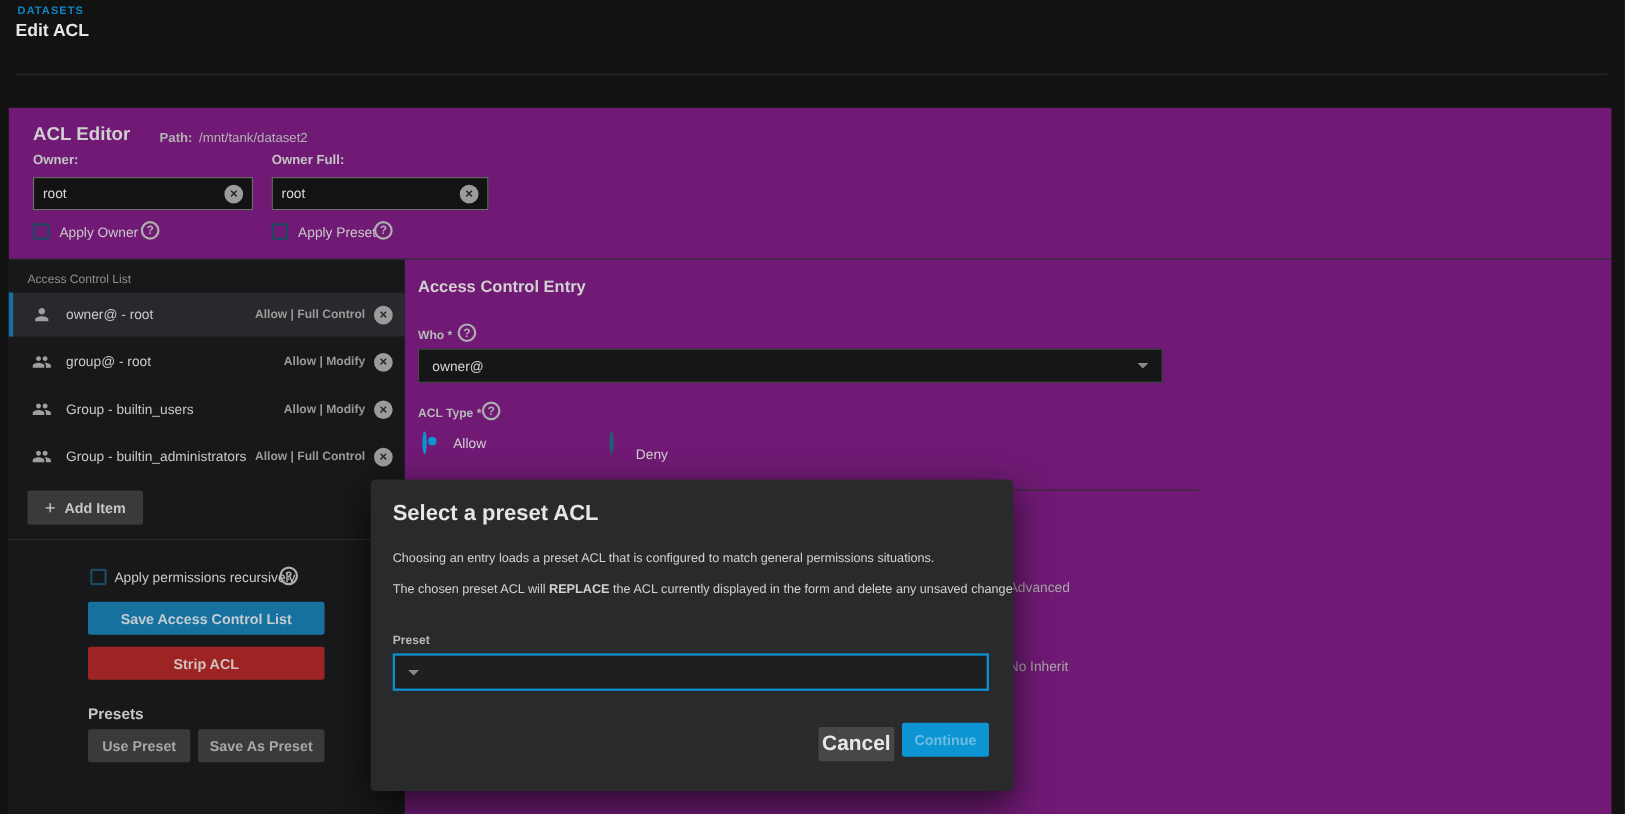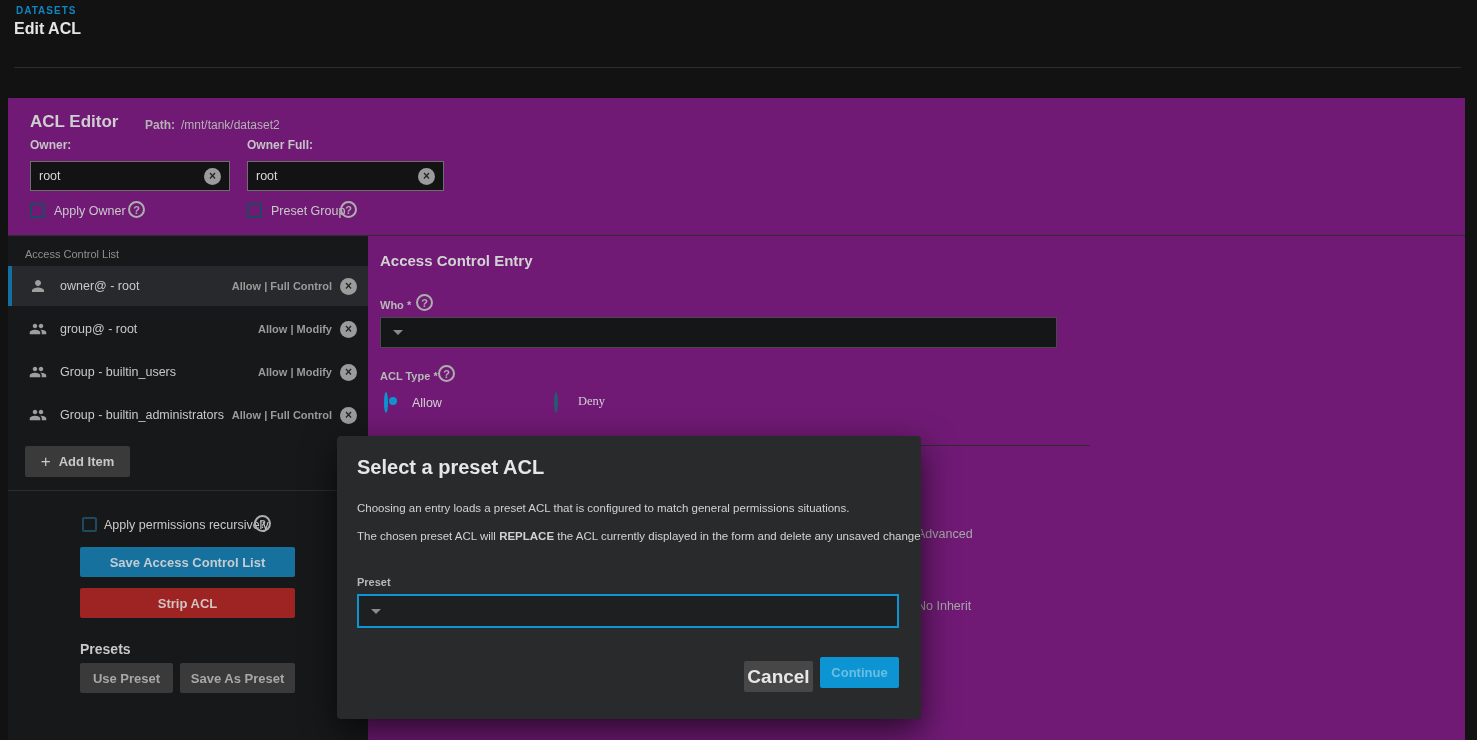--- a/index.html
+++ b/index.html
@@ -120,21 +120,21 @@
   <div class="abs text-input" style="left:239px; top:63px; width:197px;">
     <input value="root" style="">
     <span class="icon-circle">×</span>
   </div>
 
   <span class="abs checkbox" style="left:22px; top:105px;"></span>
   <span class="abs chk-label" style="left:46px; top:106px;">Apply Owner</span>
   <span class="abs help" style="left:120px; top:103px;">?</span>
 
   <span class="abs checkbox" style="left:239px; top:105px;"></span>
-  <span class="abs chk-label" style="left:263px; top:106px;">Preset Group</span>
+  <span class="abs chk-label" style="left:263px; top:106px;">Apply Preset</span>
   <span class="abs help" style="left:332px; top:103px;">?</span>
 
   <div class="abs hr" style="left:0; top:137px; width:1457px;"></div>
 
   
   <div class="abs left-panel">
     <div class="abs panel-title" style="left:17px; top:12px;">Access Control List</div>
 
     <div class="acl-row selected" style="top:30px;">
       <div class="row-inner">
@@ -198,30 +198,31 @@
     <div class="abs btn btn-gray" style="left:72px; top:427px; width:93px; height:30px;">Use Preset</div>
     <div class="abs btn btn-gray" style="left:172px; top:427px; width:115px; height:30px;">Save As Preset</div>
   </div>
 
   
   <div class="abs ace-title" style="left:372px; top:154px;">Access Control Entry</div>
 
   <span class="abs small-label" style="left:372px; top:201px;">Who *</span>
   <span class="abs help" style="left:408px; top:196px;">?</span>
   <div class="abs select-box" style="left:372px; top:219px; width:677px; height:31px;">
+    <span class="value">owner@</span>
     <span class="caret"></span>
   </div>
 
   <span class="abs small-label" style="left:372px; top:272px;">ACL Type *</span>
   <span class="abs help" style="left:430px; top:267px;">?</span>
 
   <span class="abs radio on" style="left:376px; top:296px;"></span>
   <span class="abs radio-label" style="left:404px; top:298px;">Allow</span>
   <span class="abs radio" style="left:542px; top:296px;"></span>
-  <span class="abs radio-label" style="left:570px; top:296px;font-family:Liberation Serif, serif;">Deny</span>
+  <span class="abs radio-label" style="left:570px; top:308px;">Deny</span>
 
   <div class="abs hr" style="left:372px; top:347px; width:710px;"></div>
 
   <span class="abs bg-text" style="left:909px; top:429px;">Advanced</span>
   <span class="abs bg-text" style="left:909px; top:501px;">No Inherit</span>
 </div>
 
 <div class="abs modal">
   <div class="abs modal-title" style="left:20px; top:20px;">Select a preset ACL</div>
   <div class="abs modal-p" style="left:20px; top:66px;">Choosing an entry loads a preset ACL that is configured to match general permissions situations.</div>

